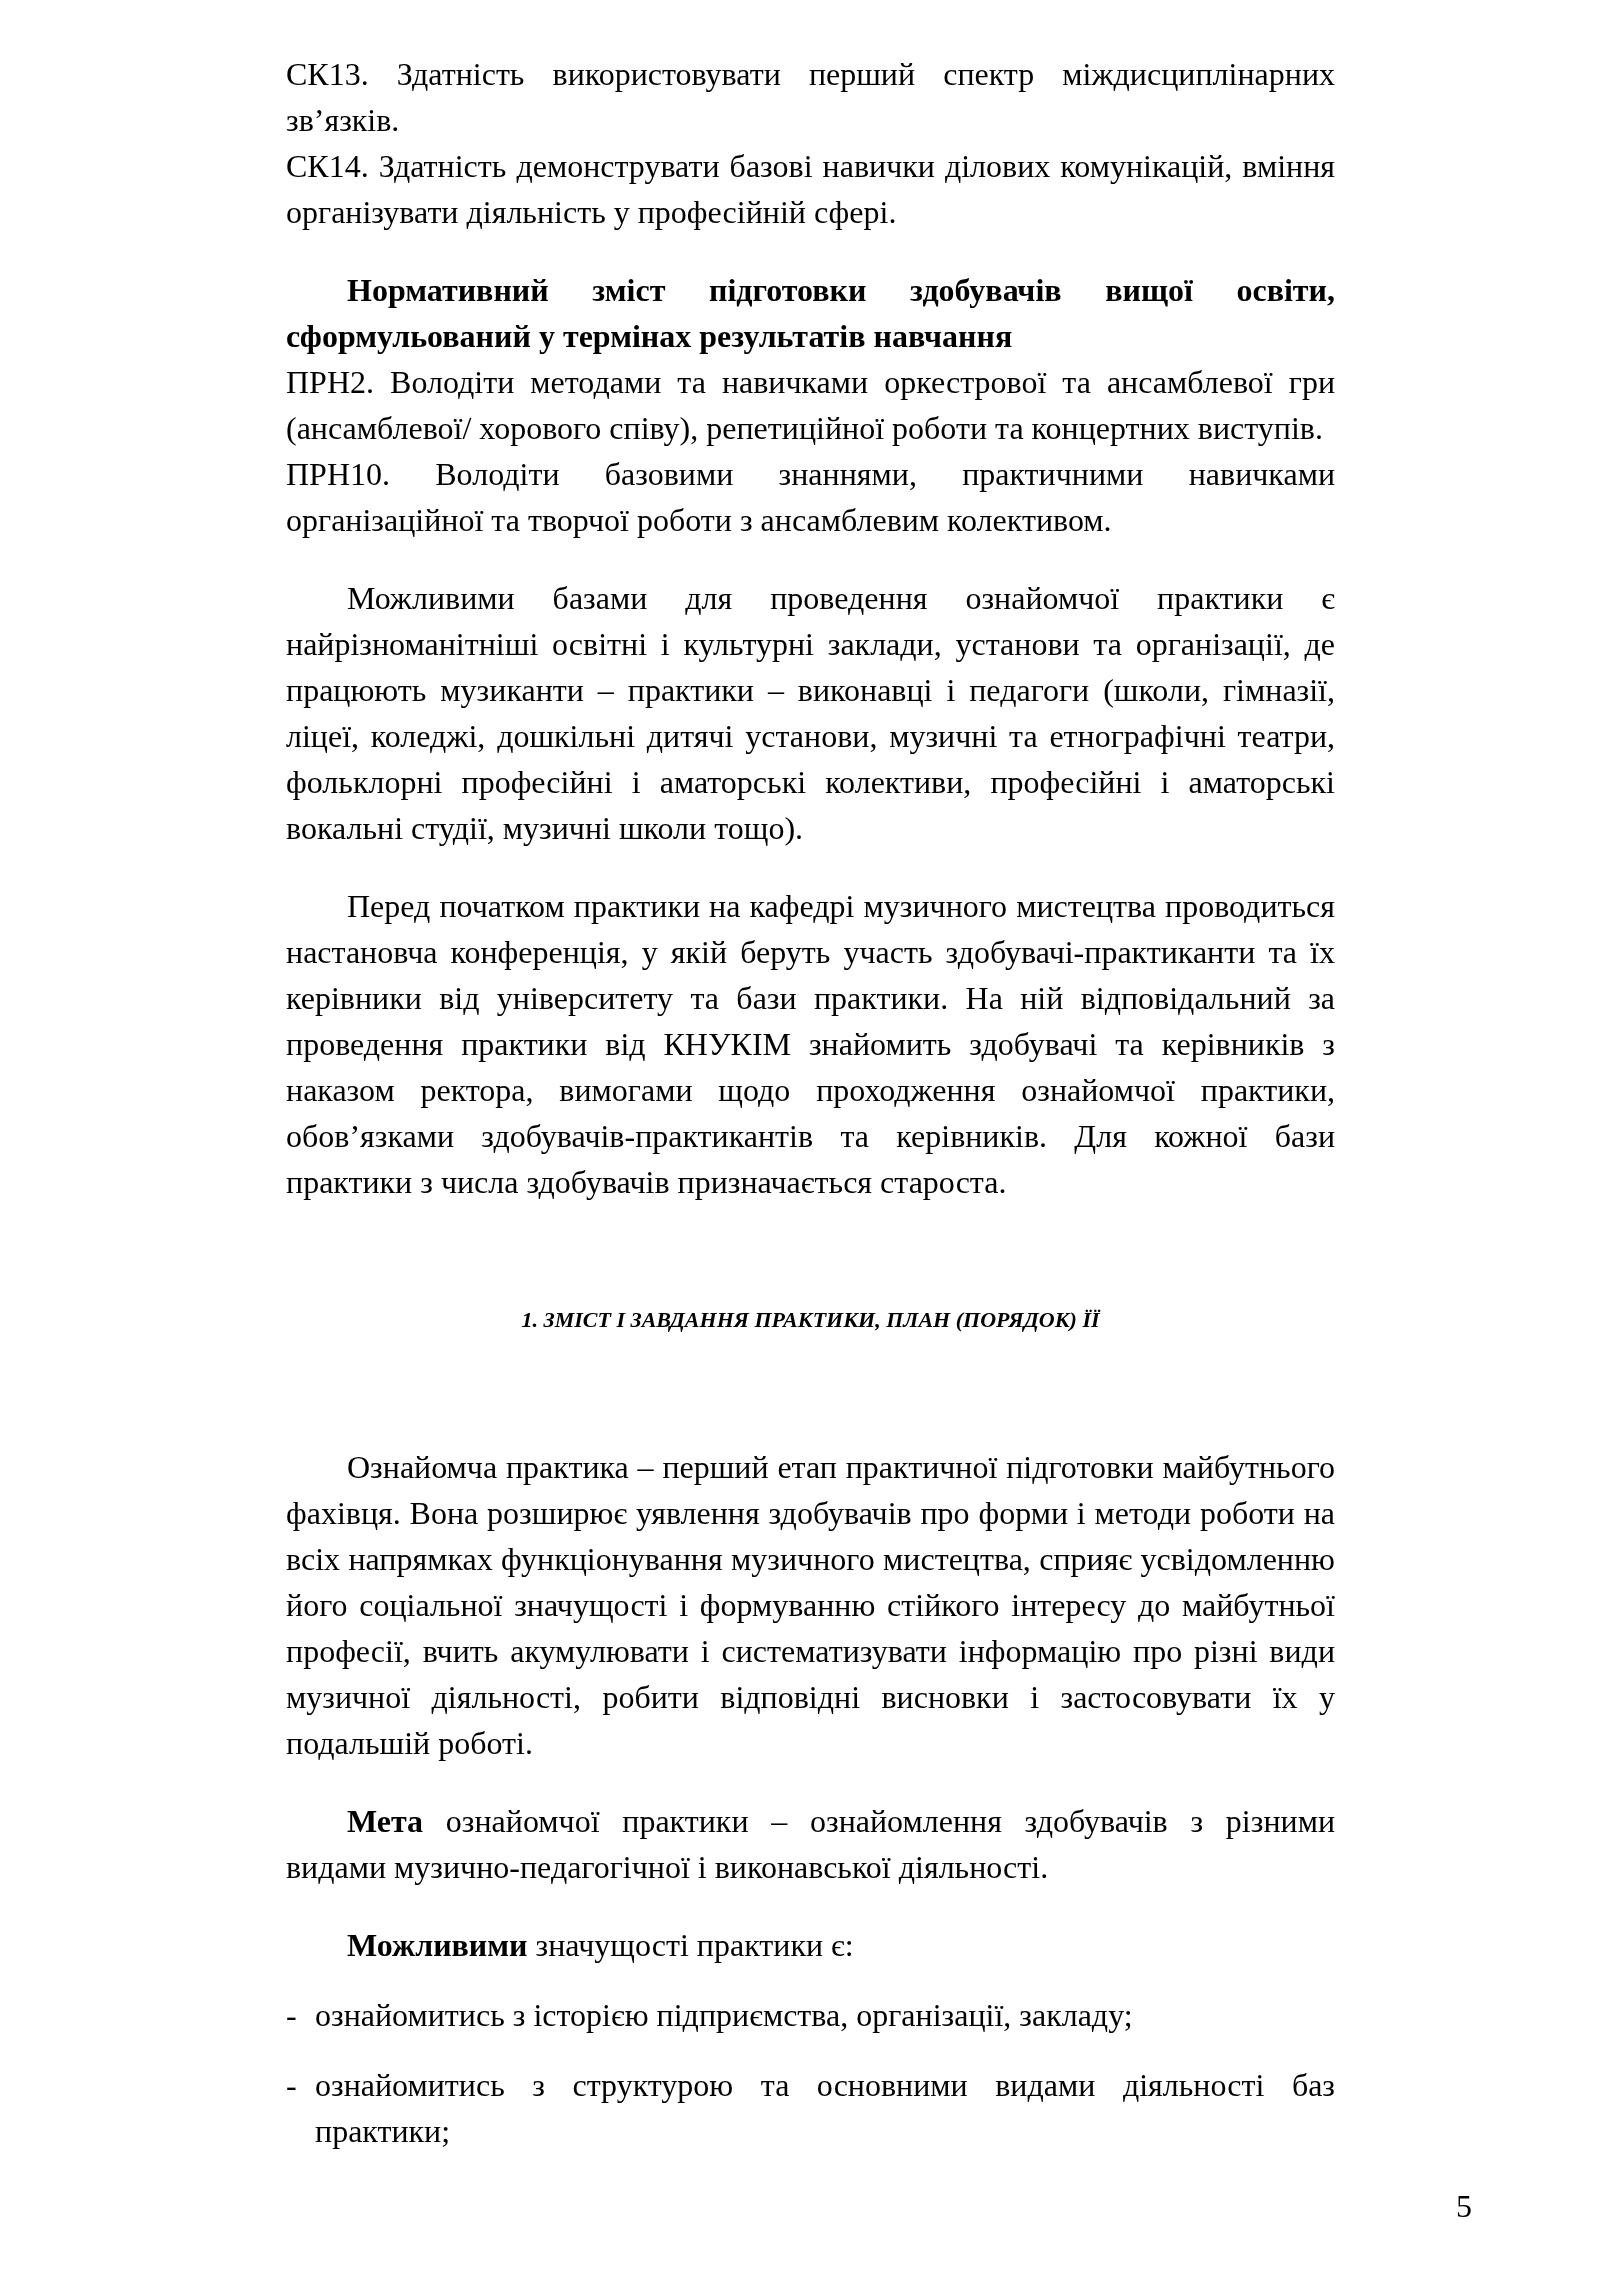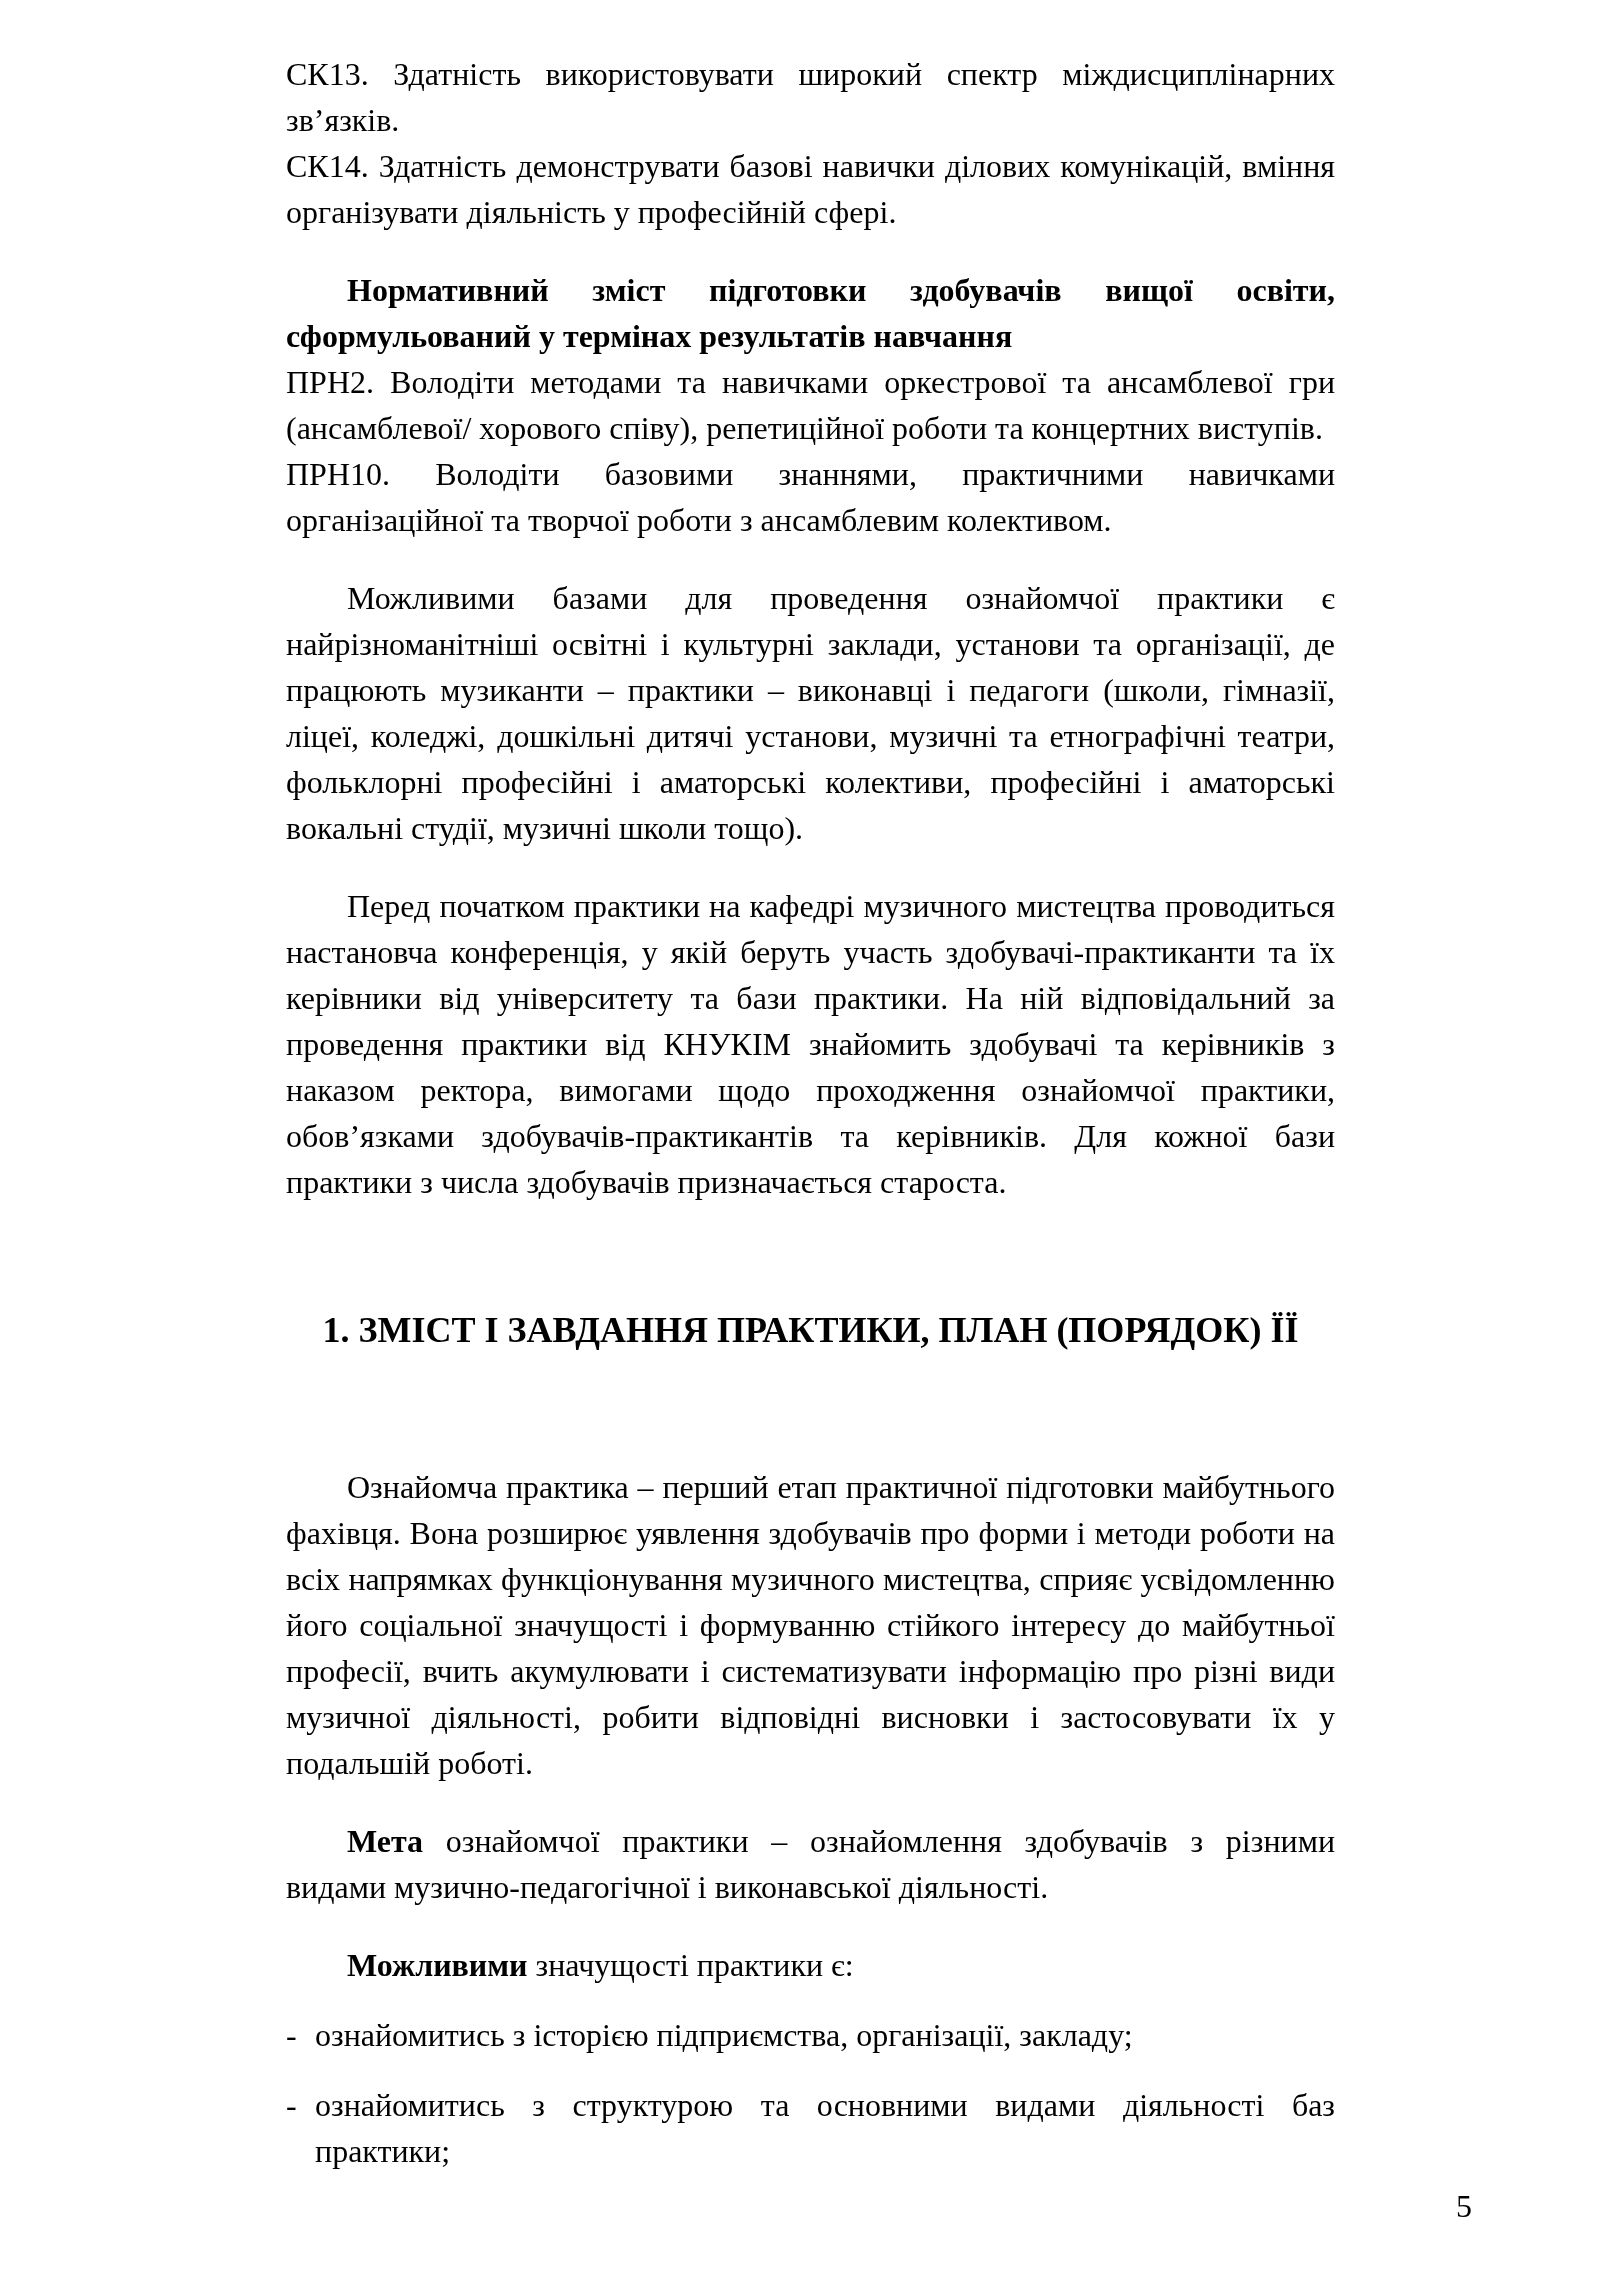--- a/index.html
+++ b/index.html
@@ -42,27 +42,28 @@
 
   p.flush {
     text-indent: 0;
   }
 
   .bold {
     font-weight: bold;
   }
 
   .section-heading {
-    margin: 12px;
+    margin: 2px;
     padding: 0;
     text-align: center;
-    font-size: 36px;
+    font-size: 22px;
     line-height: 46px;
     font-weight: bold;
     text-indent: 0;
+    font-style: italic;
   }
 
   .gap-before-heading {
     height: 90px;
   }
 
   .gap-after-heading {
     height: 67px;
   }
 
@@ -94,21 +95,21 @@
     font-family: "Liberation Serif", "DejaVu Serif", serif;
     color: #000000;
   }
 </style>
 </head>
 <body>
 
 <div class="page">
   <div class="doc-body">
 
-    <p class="flush">СК13. Здатність використовувати широкий спектр міждисциплінарних зв’язків.</p>
+    <p class="flush">СК13. Здатність використовувати перший спектр міждисциплінарних зв’язків.</p>
 
     <p class="flush">СК14. Здатність демонструвати базові навички ділових комунікацій, вміння організувати діяльність у професійній сфері.</p>
 
     <p class="indent bold">Нормативний зміст підготовки здобувачів вищої освіти, сформульований у термінах результатів навчання</p>
 
     <p class="flush">ПРН2. Володіти методами та навичками оркестрової та ансамблевої гри (ансамблевої/ хорового співу), репетиційної роботи та концертних виступів.</p>
 
     <p class="flush">ПРН10. Володіти базовими знаннями, практичними навичками організаційної та творчої роботи з ансамблевим колективом.</p>
 
     <p class="indent">Можливими базами для проведення ознайомчої практики є найрізноманітніші освітні і культурні заклади, установи та організації, де працюють музиканти – практики – виконавці і педагоги (школи, гімназії, ліцеї, коледжі, дошкільні дитячі установи, музичні та етнографічні театри, фольклорні професійні і аматорські колективи, професійні і аматорські вокальні студії, музичні школи тощо).</p>

